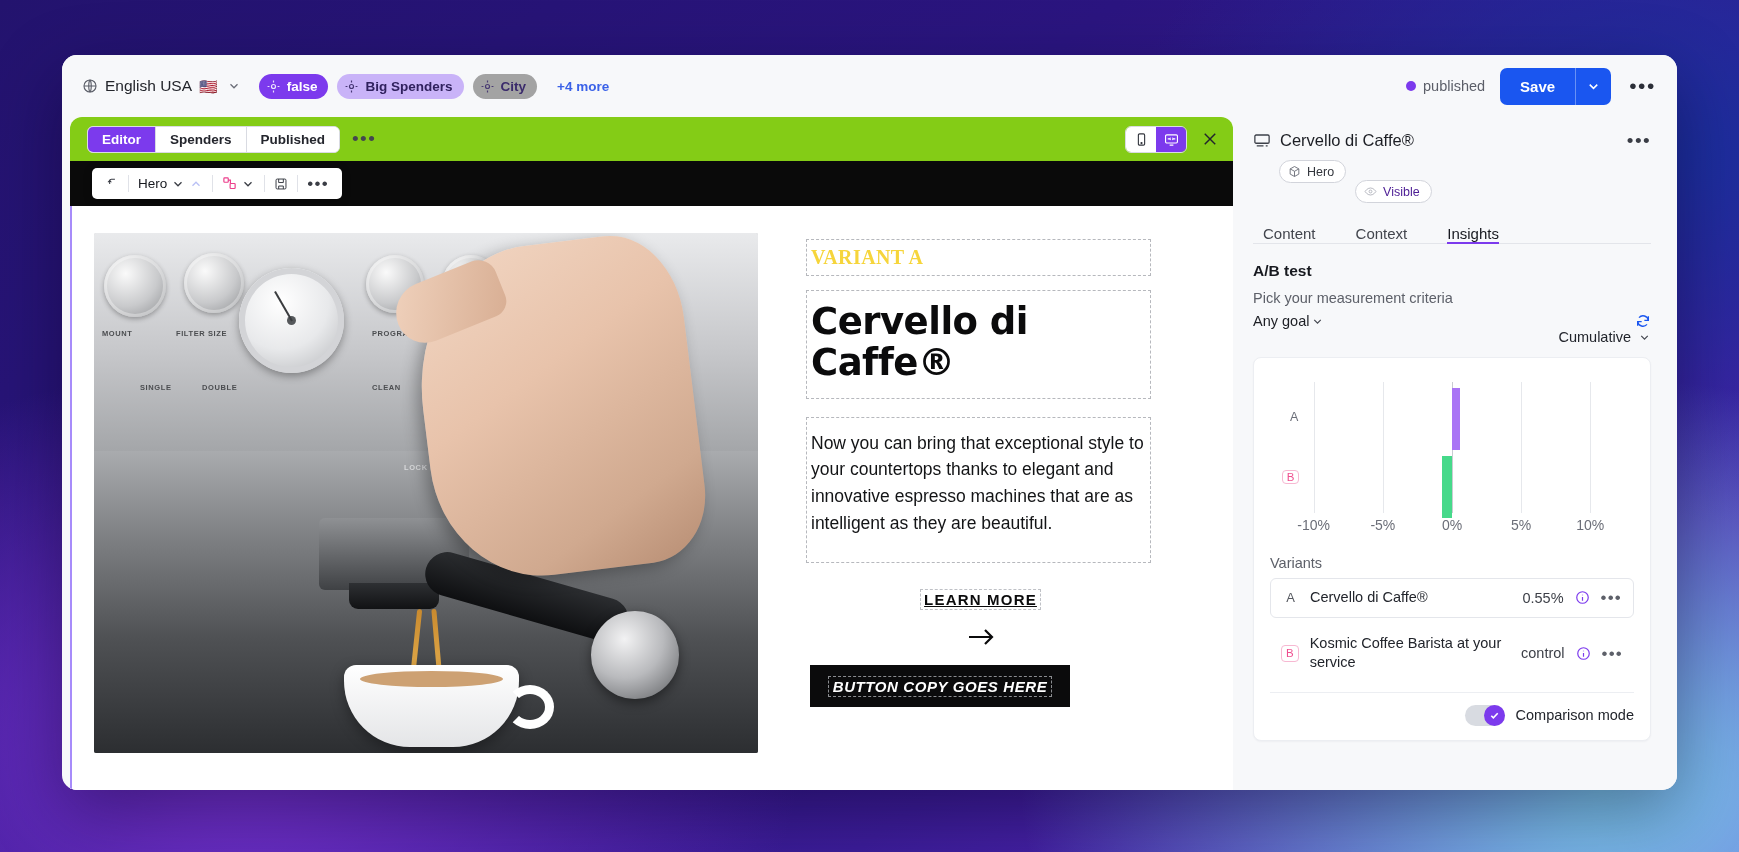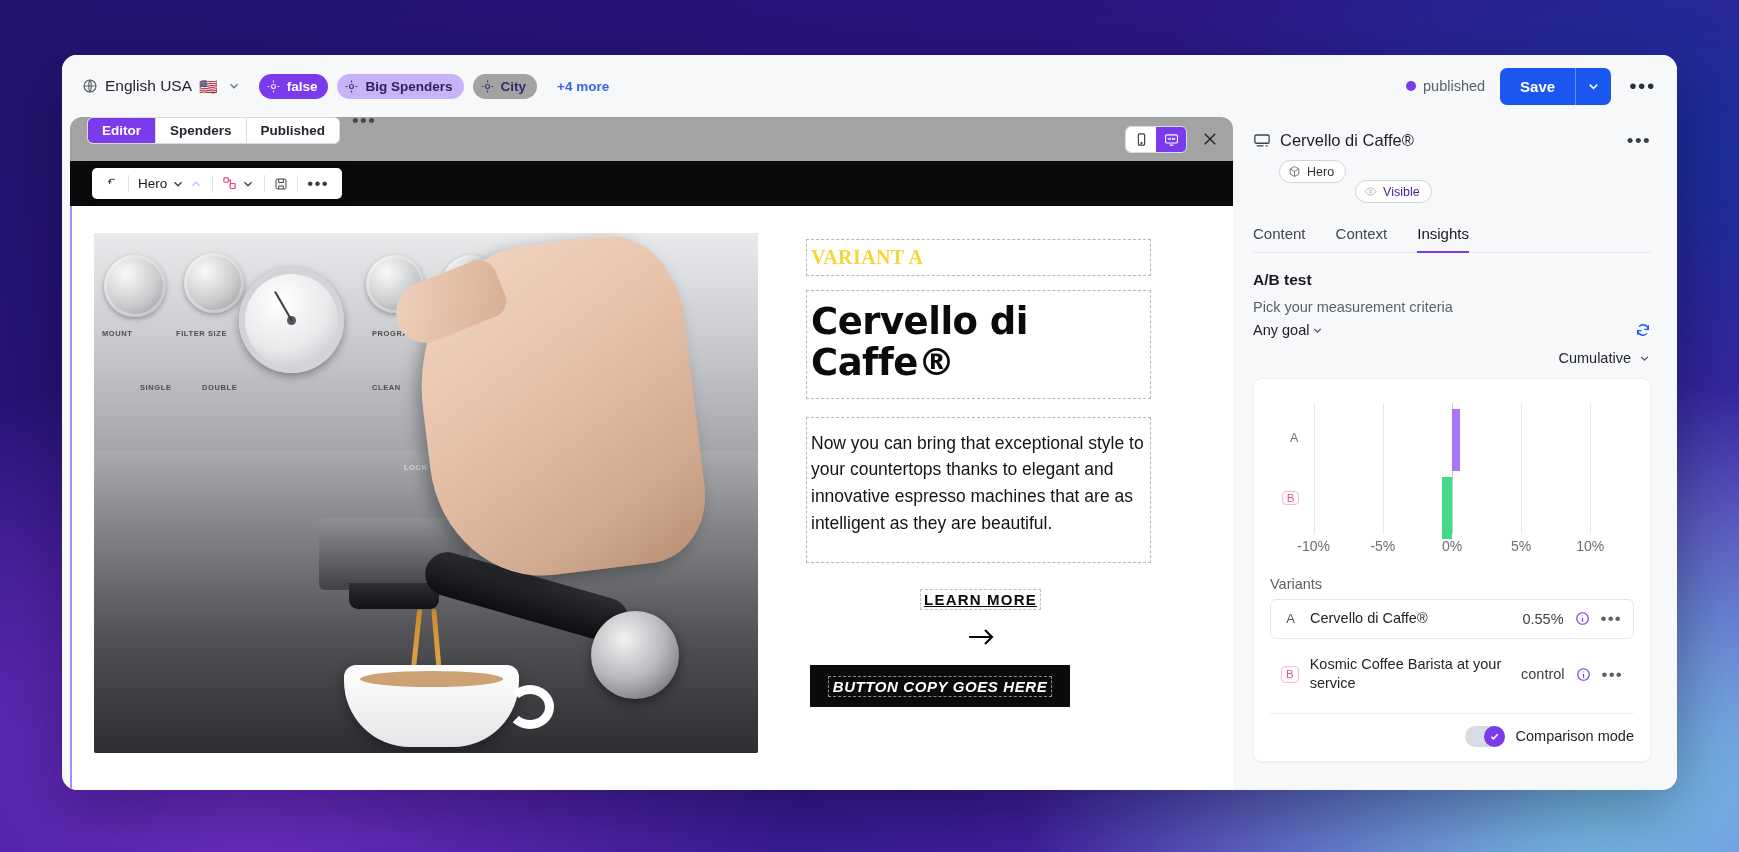--- a/index.html
+++ b/index.html
@@ -80,22 +80,22 @@
   
   .canvas-pane {
     width: 1163px;
     background: #fff;
     border-radius: 12px 12px 0 0;
     margin: 0 0 0 8px;
     position: relative;
     overflow: hidden;
   }
   .editor-bar {
-    height: 44px; display: flex; 
-    padding: 0 14px 0 17px; background: #a3a3a3;
+    height: 44px; display: flex; align-items: center;
+    padding: 0 14px 0 17px; background: #84cc16;
   }
   .seg {
     display: flex; height: 27px;
     border: 1px solid #d9dbe2; border-radius: 6px; overflow: hidden;
     background:#fff;
   }
   .seg button {
     border: none; background: #fff;
     font-family: inherit; font-size: 13.5px; font-weight: 600;
     color: #24262d; padding: 0 14px; cursor: pointer;
@@ -232,32 +232,32 @@
     height: 23px; padding: 0 11px 0 8px;
     border: 1px solid #d2d4db; border-radius: 12px;
     font-size: 12.5px; color: #32353c; background:#fff;
   }
   .pill.muted { color: #4c1d95; margin-top: 20px; }
   .pill svg { width: 13px; height: 13px; display:block; color:#6b6e78;}
   .pill.muted svg { color:#b0b3bb; }
 
   .tabs { display: flex; gap: 30px; margin-top: 22px; border-bottom: 1px solid #e3e5ea; }
   .tab {
-    font-size: 15px; color: #42454d; padding-bottom: 9px; cursor: pointer;
-    border-bottom: 2.5px solid transparent; margin-bottom: -1px;
+    font-size: 15px; color: #42454d; padding-bottom: 0; cursor: pointer;
+    border-bottom: 2.5px solid transparent; margin-bottom: -1px; margin-left: 10px;
   }
   .tab.active { color: #17191f; border-bottom-color: #7c3aed; }
 
   .ab-title { font-size: 15.5px; font-weight: 700; color: #17191f; margin-top: 18px; }
   .criteria { font-size: 14.5px; color: #5d6069; margin-top: 10px; }
   .goal-row { display: flex; align-items: center; margin-top: 7px; }
   .goal-sel { display: flex; align-items: center; gap: 2px; font-size: 14.5px; color: #1c1e24; cursor:pointer;}
   .goal-sel svg { width: 13px; height: 13px; color: #44474f; display:block;}
   .refresh-ico { margin-left: auto; width: 16px; height: 16px; color: #1a56f0; display:block; cursor:pointer;}
-  .cumu-row { display: flex; justify-content: flex-end; margin-top: 12px; text-align: center; }
+  .cumu-row { display: flex; justify-content: flex-end; margin-top: 0; text-align: center; }
   .cumu { display: flex; align-items: center; gap: 7px; font-size: 14.5px; color: #22252c; cursor:pointer;}
   .cumu svg { width: 13px; height: 13px; color: #44474f; display:block;}
 
   .card {
     margin-top: 12px; background: #fff;
     border-radius: 8px; border: 1px solid #eceef2;
     padding: 16px 16px 14px 16px;
     box-shadow: 0 1px 2px rgba(20,20,40,.04);
   }
   .chart { position: relative; height: 165px; }

